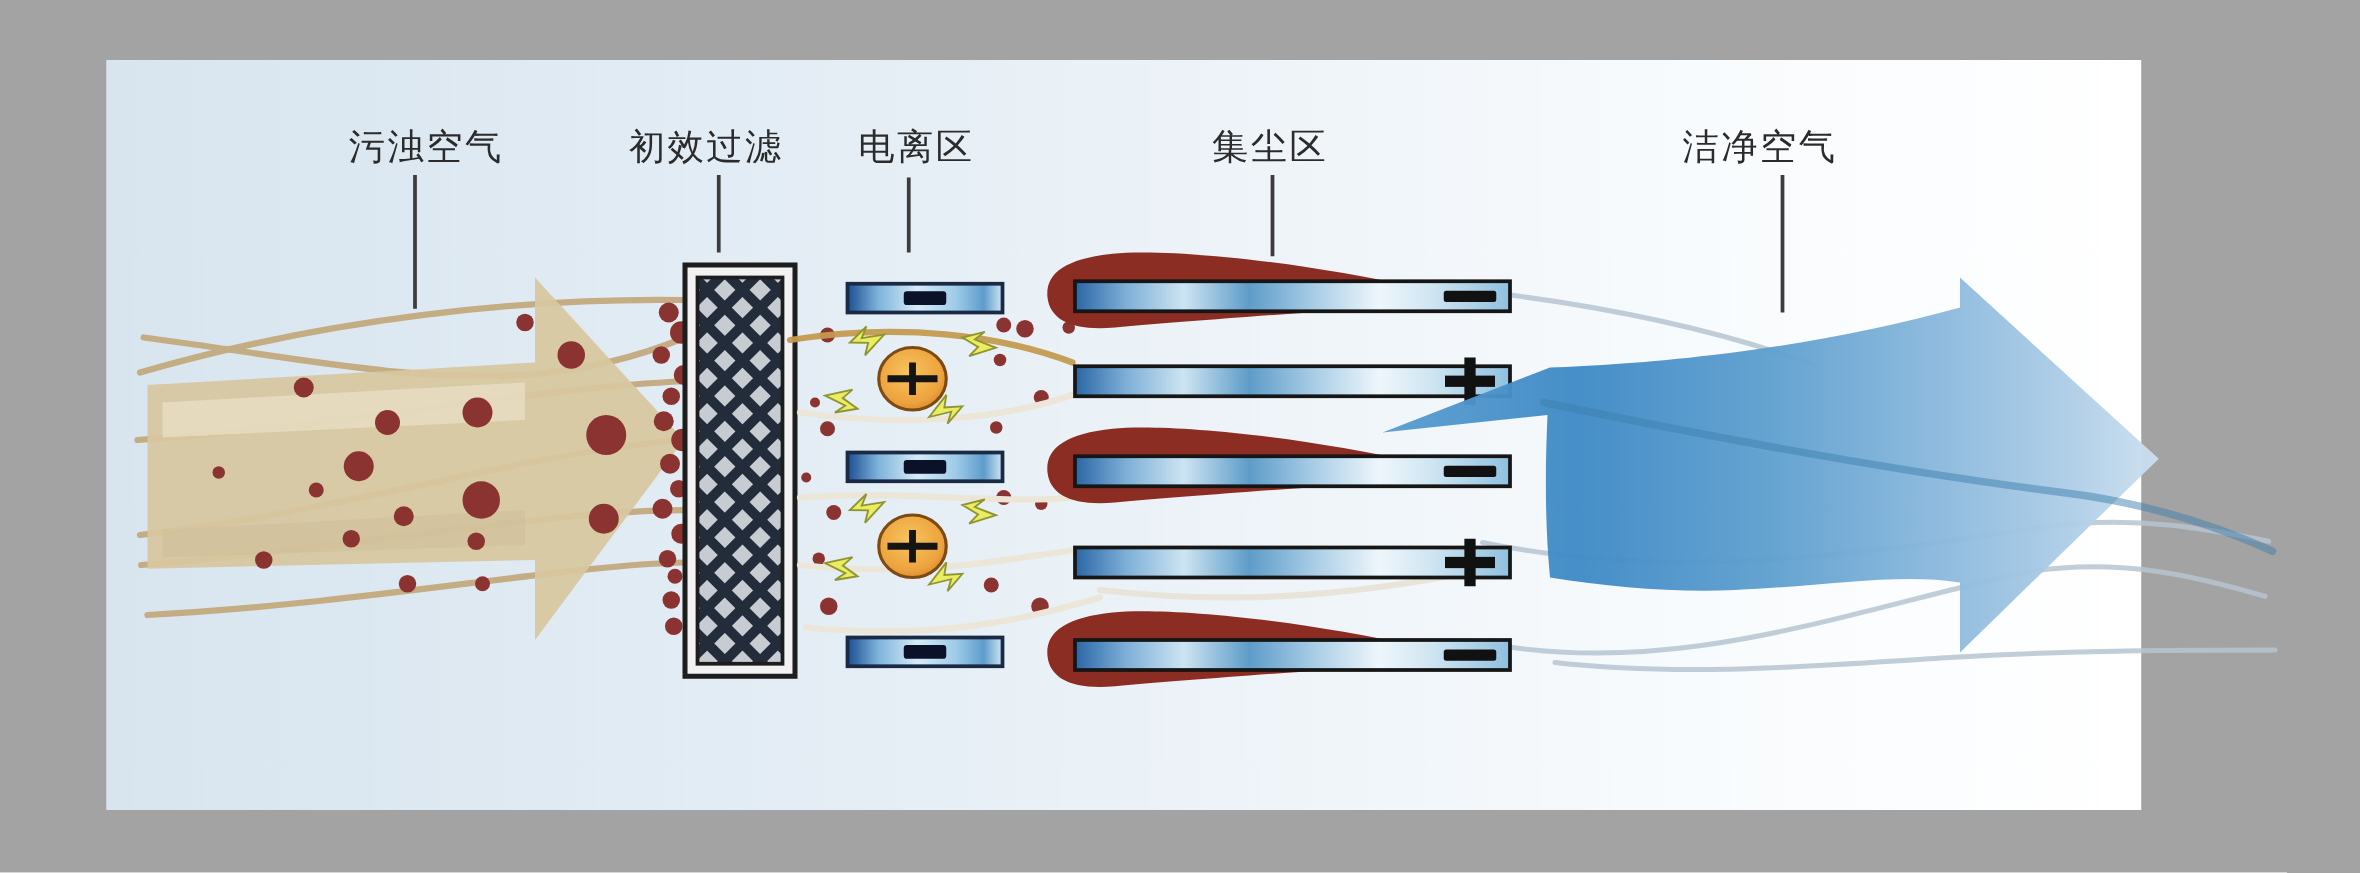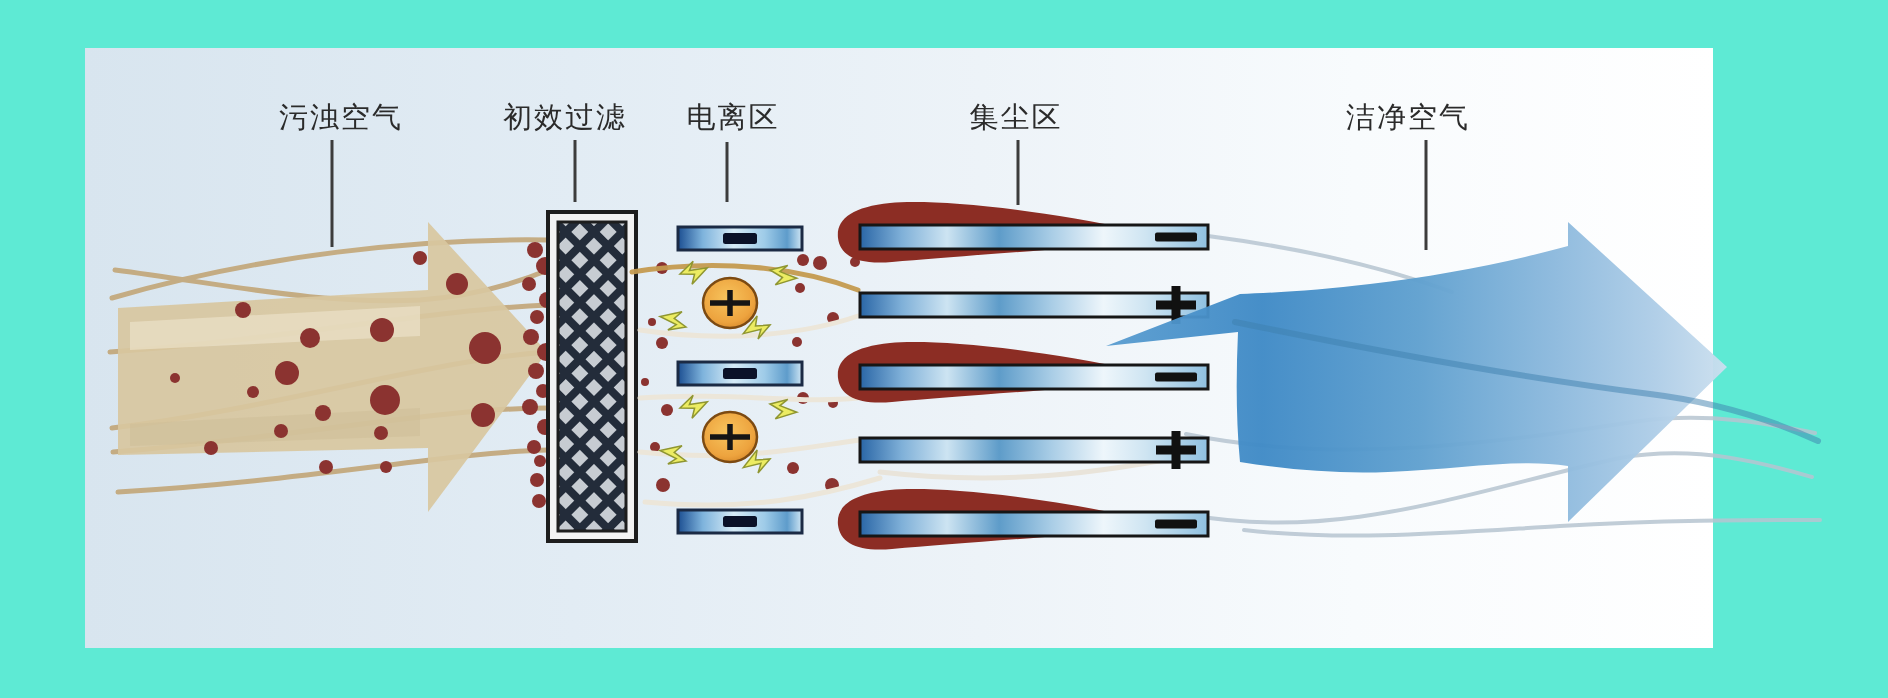--- a/index.html
+++ b/index.html
@@ -1,16 +1,16 @@
 <!DOCTYPE html>
 <html><head>
 <meta charset="utf-8">
 <style>
   html,body{margin:0;padding:0;background:#ffffff;}
-  #stage{position:relative;width:1888px;height:698px;background:#5eead4;overflow:hidden;
+  #stage{position:relative;width:1888px;height:698px;background:#a3a3a3;overflow:hidden;
          font-family:"Liberation Sans", sans-serif;text-align:center;}
   svg{position:absolute;left:0;top:0;}
   text{font-family:"Liberation Sans", sans-serif;}
 </style>
 </head>
 <body>
 
 <div id="stage">
 <svg id="scene" width="1888" height="698" viewBox="0 0 1888 698">
   <defs>

